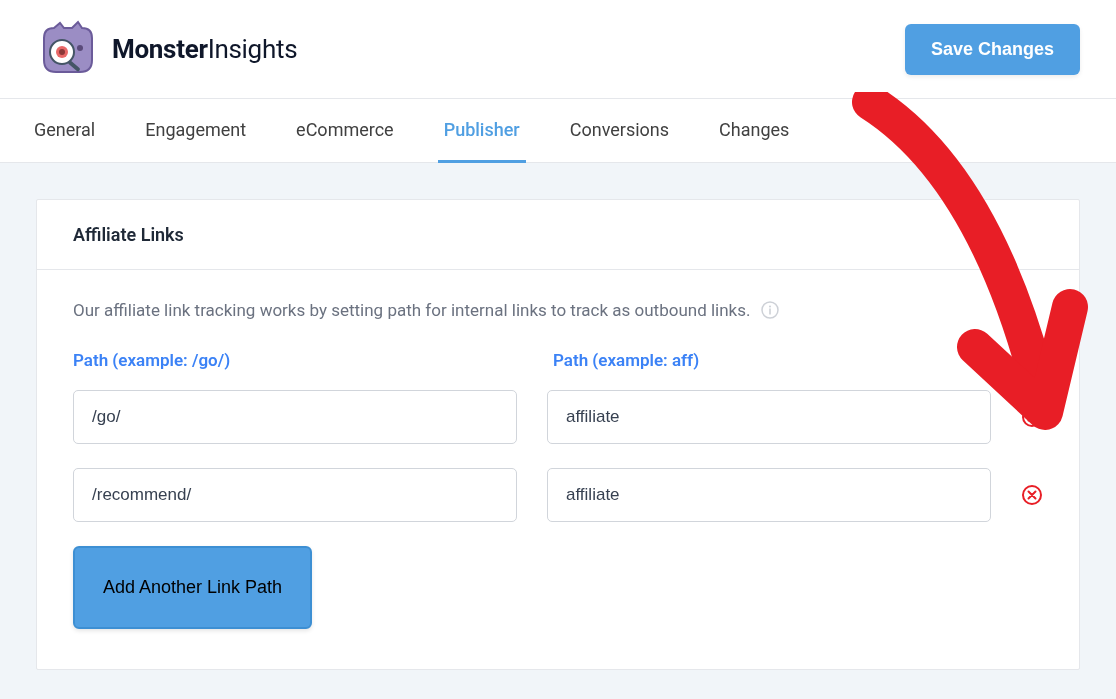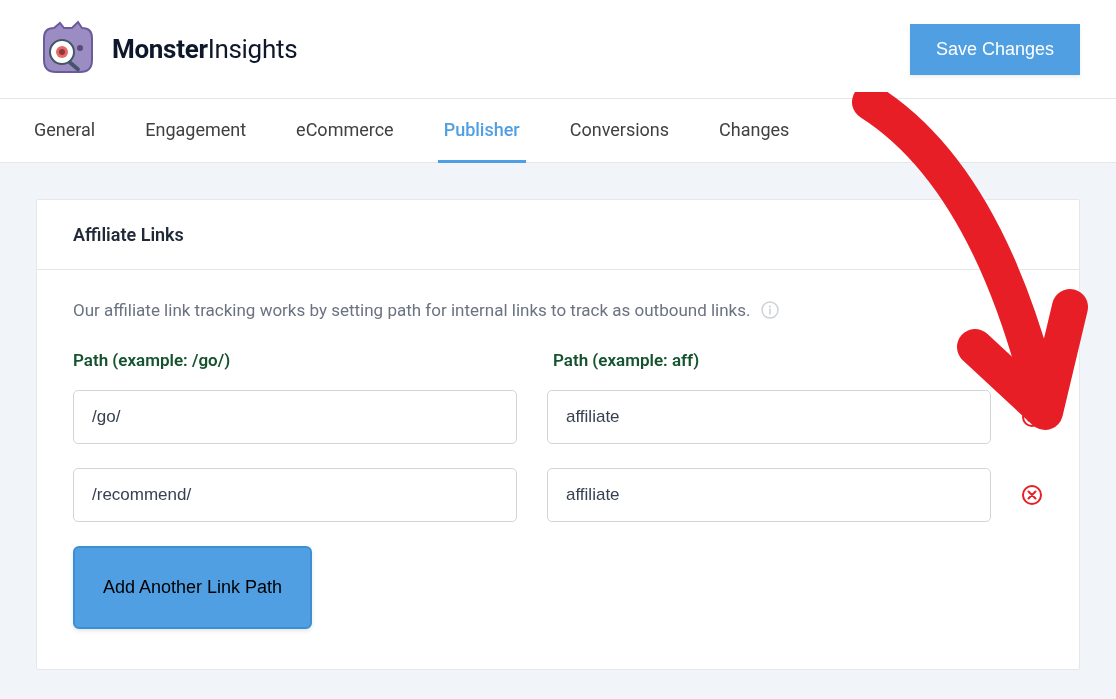--- a/index.html
+++ b/index.html
@@ -33,24 +33,24 @@
       font-size: 26px;
       font-weight: 400;
       color: #0f172a;
       letter-spacing: -0.3px;
     }
     .logo-text .bold { font-weight: 700; }
     .save-btn {
       background: #509fe2;
       color: #fff;
       border: none;
-      border-radius: 0;
+      border-radius: 6px;
       padding: 15px 26px;
       font-size: 18px;
-      font-weight: 400;
+      font-weight: 700;
       cursor: pointer;
       box-shadow: 0 2px 4px rgba(0,0,0,0.08);
     }
     .tabs {
       background: #fff;
       border-bottom: 1px solid #e5e7eb;
       padding: 0 28px;
       display: flex;
       gap: 38px;
     }
@@ -101,21 +101,21 @@
     }
     .form-labels {
       display: flex;
       gap: 30px;
       margin-bottom: 20px;
     }
     .form-label {
       flex: 1;
       font-size: 17px;
       font-weight: 600;
-      color: #14532d;
+      color: #3b82f6;
     }
     .form-label:last-child { margin-right: 40px; }
     .row {
       display: flex;
       gap: 30px;
       align-items: center;
       margin-bottom: 24px;
     }
     .input {
       flex: 1;

